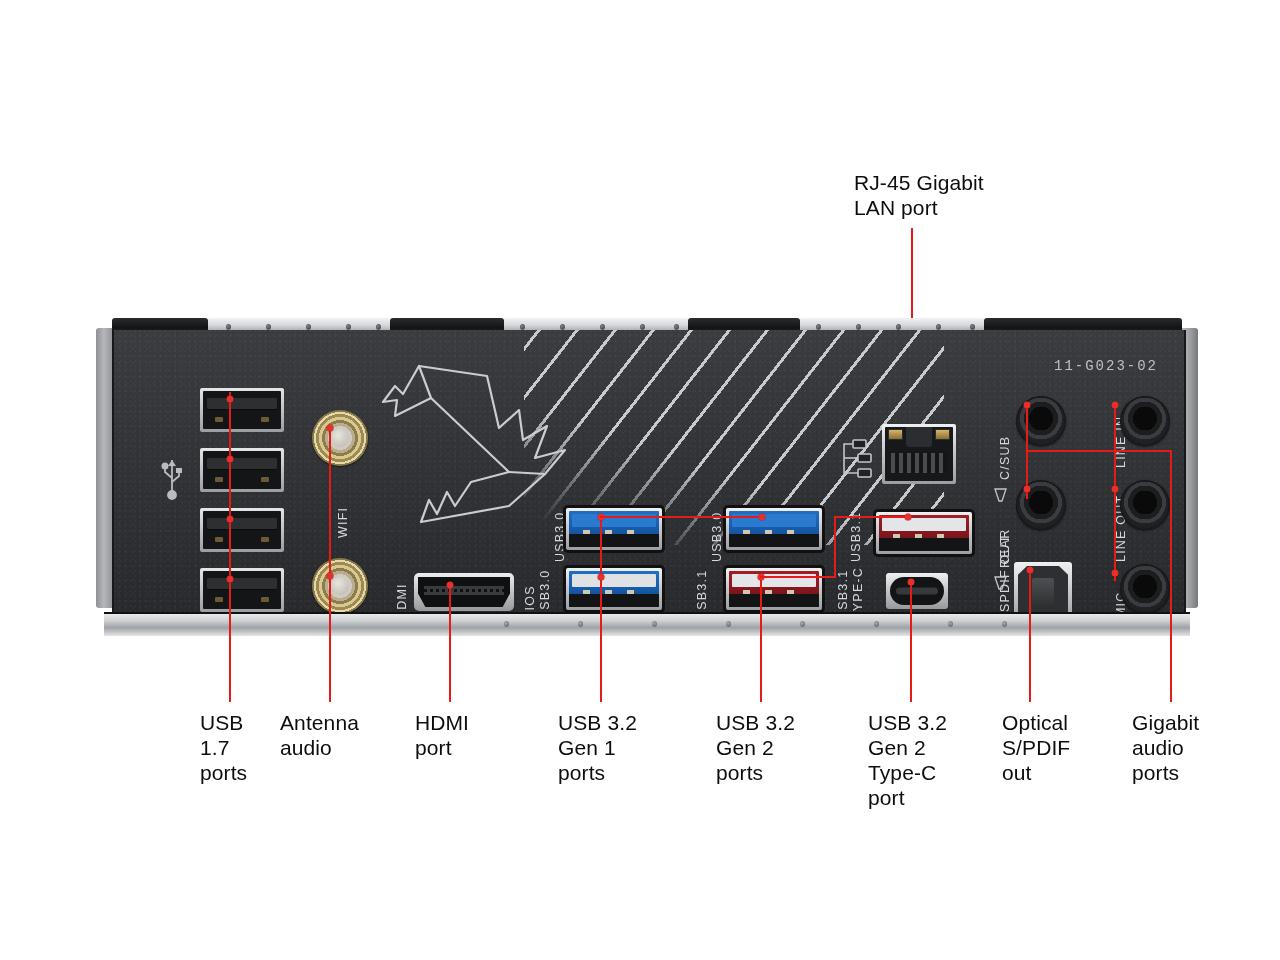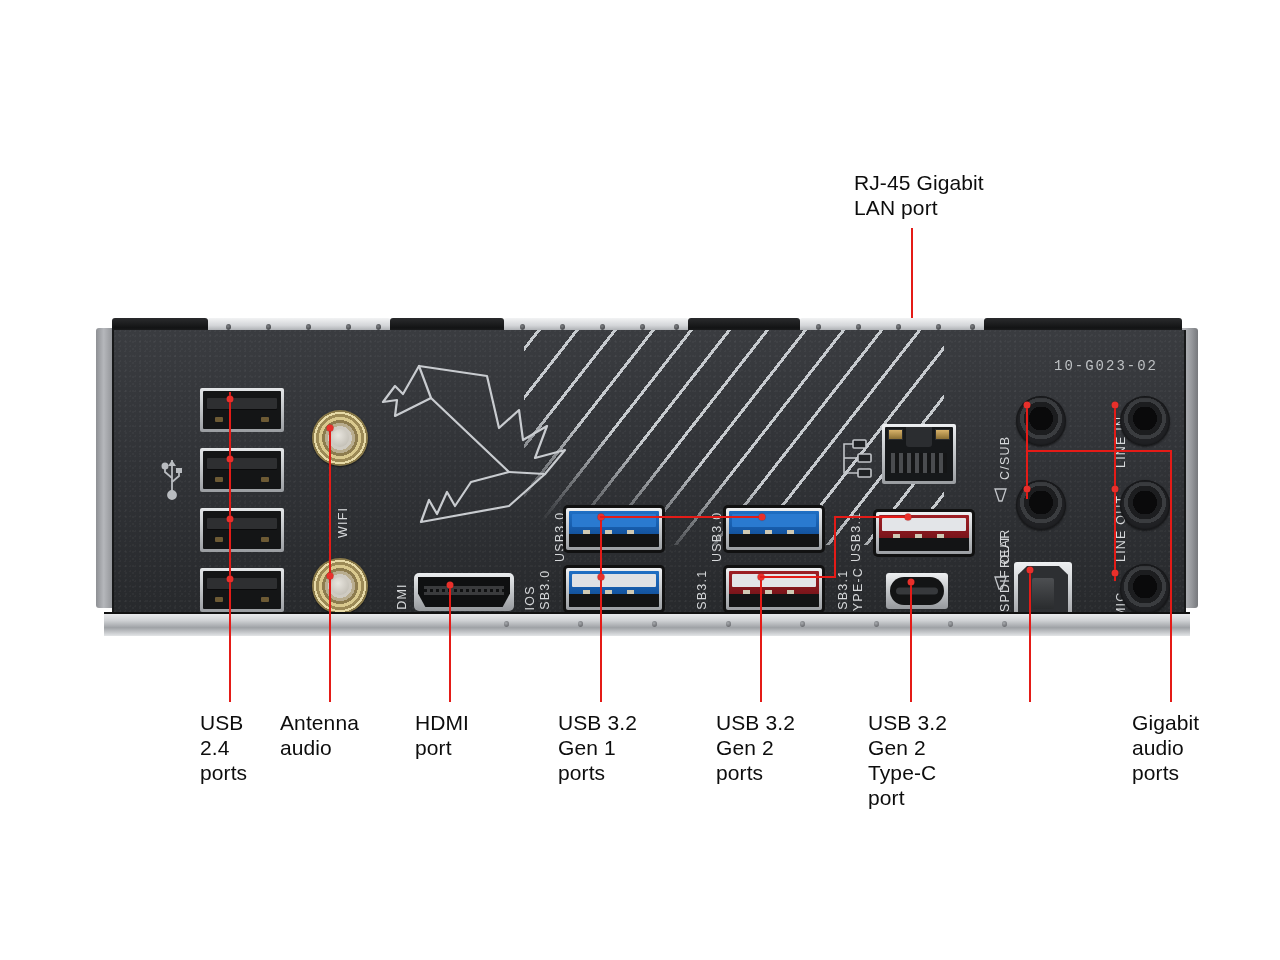--- a/index.html
+++ b/index.html
@@ -380,21 +380,21 @@
       <div class="jack" style="left:1006px;top:66px;"></div>
       <div class="jack" style="left:1006px;top:150px;"></div>
       <div class="jack" style="left:1006px;top:234px;"></div>
 
       <div class="spdif" style="left:900px;top:232px;">
         <div class="cav">
             <div class="door"></div>
           </div>
         </div>
 
-      <div class="model" style="left:940px;top:28px;">10-G023-02</div>
+      <div class="model" style="left:940px;top:28px;">11-G023-02</div>
     </div>
 
     <div class="rail-bottom">
       <div class="rivet" style="left:400px;"></div>
         <div class="rivet" style="left:474px;"></div>
       <div class="rivet" style="left:548px;"></div>
         <div class="rivet" style="left:622px;"></div>
       <div class="rivet" style="left:696px;"></div>
         <div class="rivet" style="left:770px;"></div>
       <div class="rivet" style="left:844px;"></div>
@@ -439,33 +439,36 @@
   <div class="lead v" style="left:1026px;top:401px;height:94px;"></div>
   <div class="dot" style="left:1027px;top:401px;"></div>
   <div class="dot" style="left:1027px;top:485px;"></div>
   <div class="lead v" style="left:1114px;top:401px;height:176px;"></div>
   <div class="dot" style="left:1115px;top:401px;"></div>
   <div class="dot" style="left:1115px;top:485px;"></div>
   <div class="dot" style="left:1115px;top:569px;"></div>
   <div class="lead v" style="left:1170px;top:446px;height:252px;"></div>
 
   <div class="caption" style="left:200px;top:706px;">USB
-2.4
+1.7
 ports</div>
   <div class="caption" style="left:280px;top:706px;">Antenna
 audio</div>
   <div class="caption" style="left:415px;top:706px;">HDMI
 port</div>
   <div class="caption" style="left:558px;top:706px;">USB 3.2
 Gen 1
 ports</div>
   <div class="caption" style="left:716px;top:706px;">USB 3.2
 Gen 2
 ports</div>
   <div class="caption" style="left:868px;top:706px;">USB 3.2
 Gen 2
 Type-C
 port</div>
+  <div class="caption" style="left:1002px;top:706px;">Optical
+S/PDIF
+out</div>
   <div class="caption" style="left:1132px;top:706px;">Gigabit
 audio
 ports</div>
 
 </div>
 
 </body></html>

